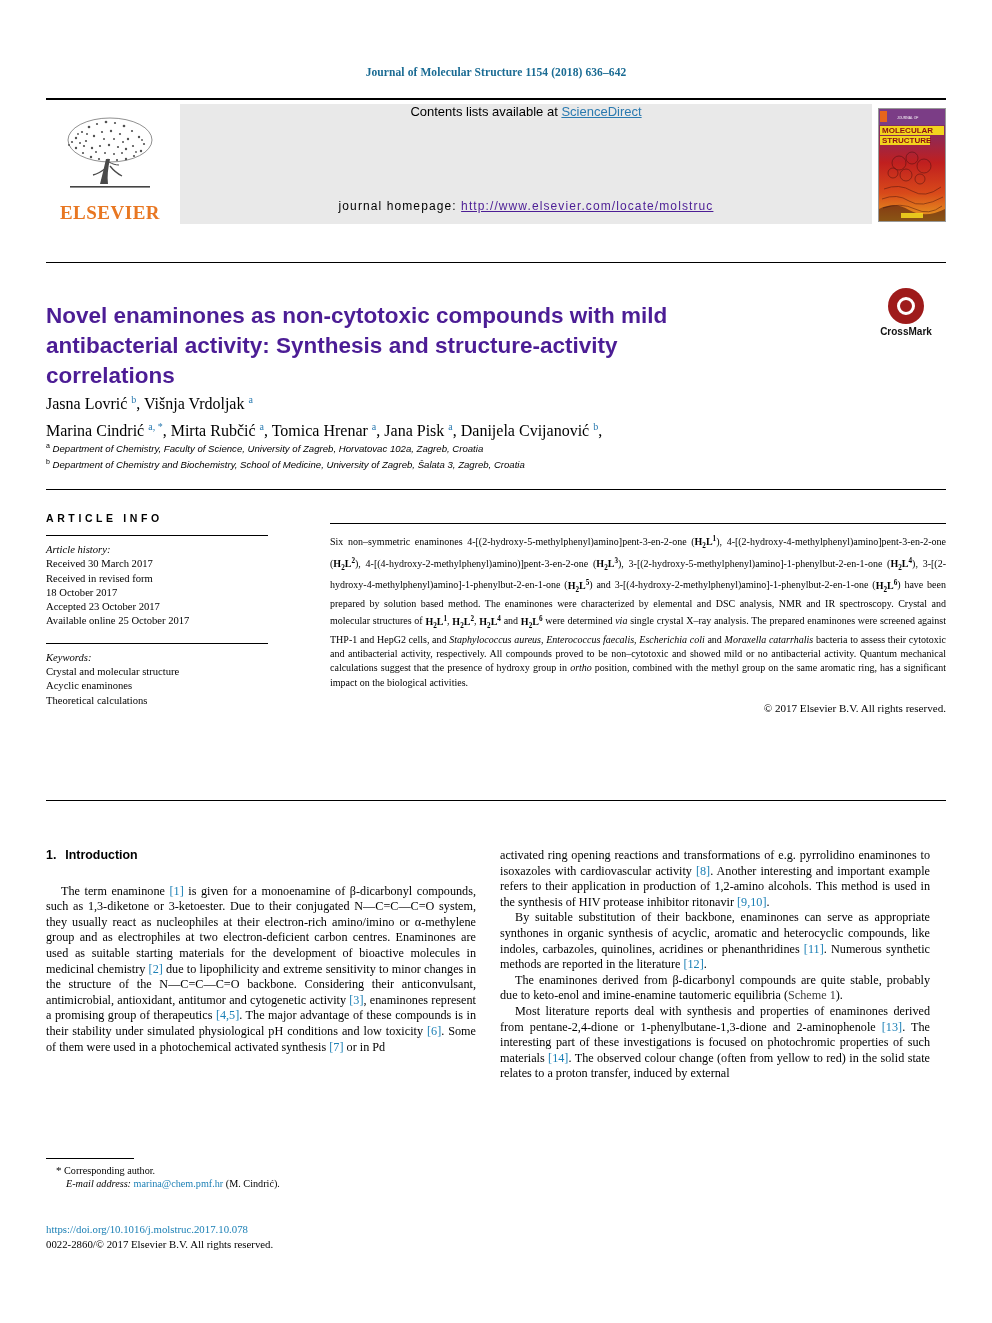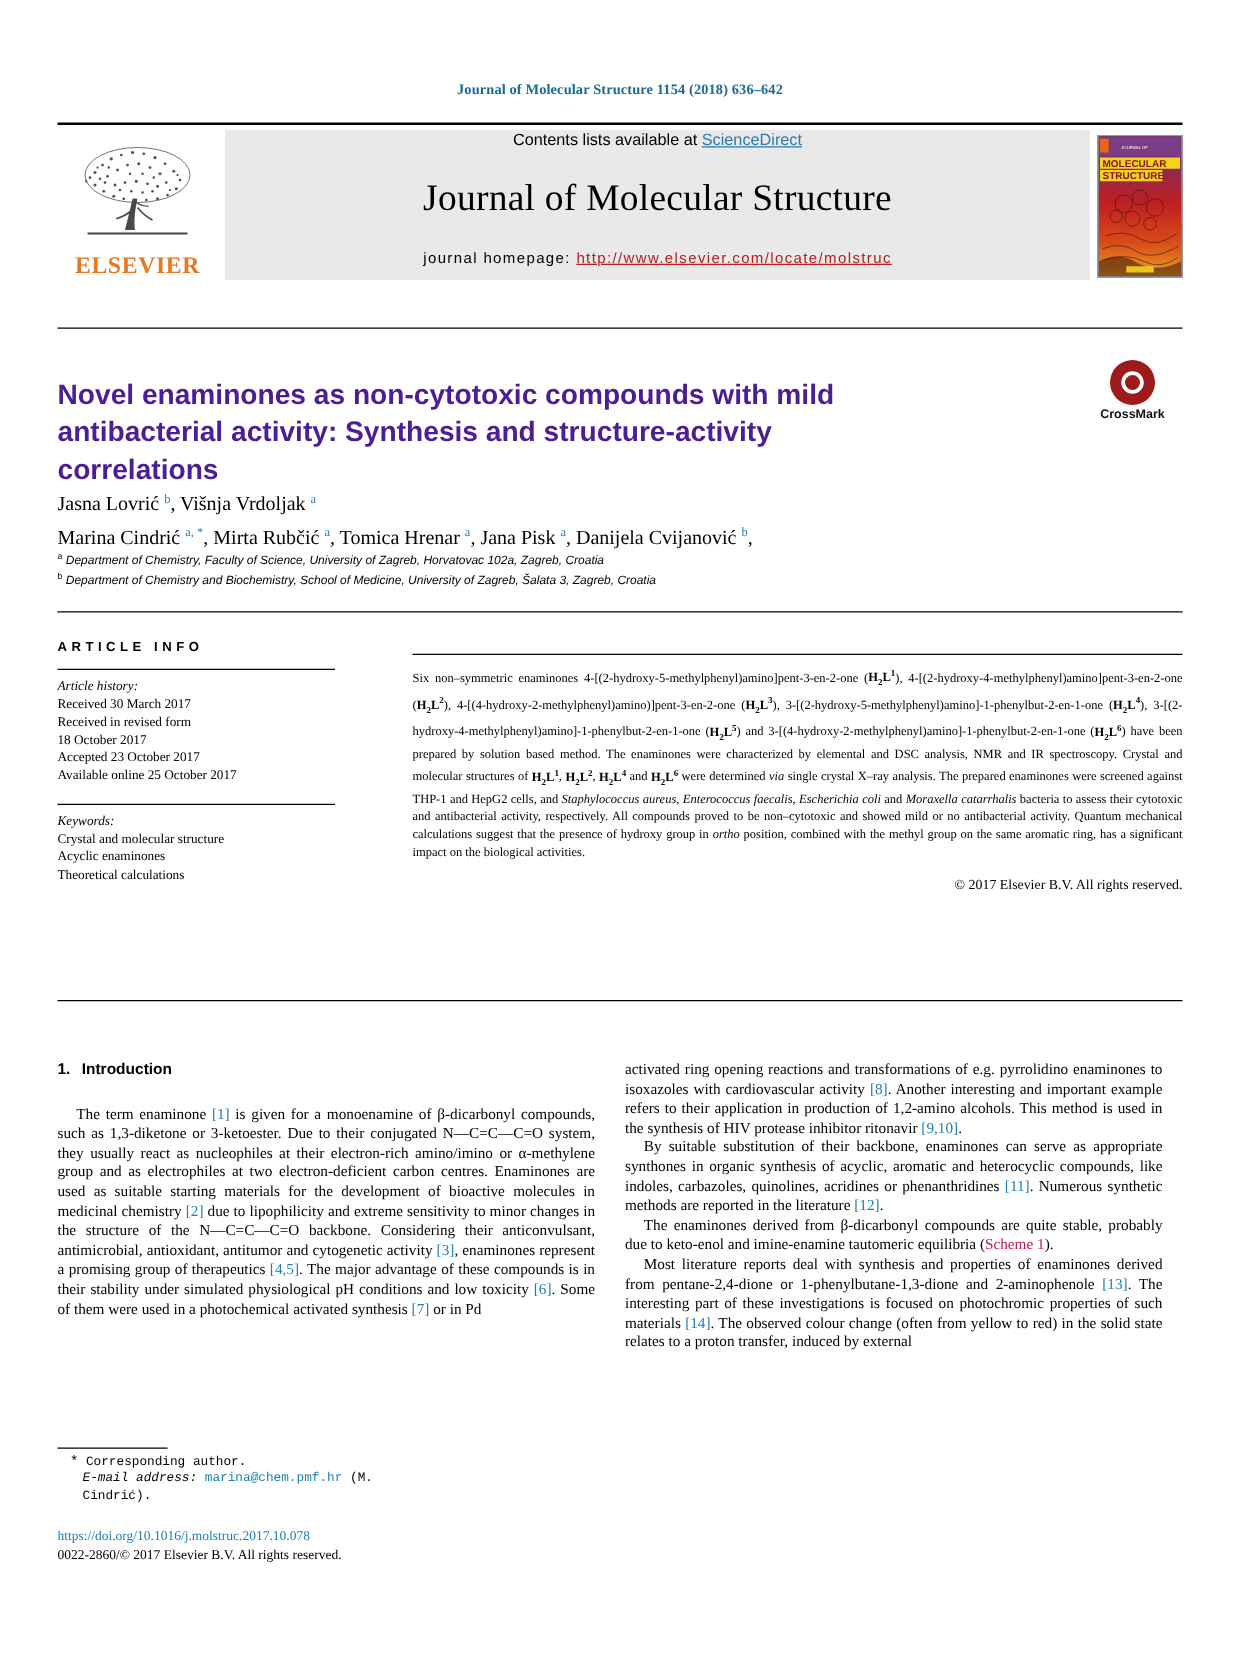--- a/index.html
+++ b/index.html
@@ -98,21 +98,21 @@
     color: #000;
     letter-spacing: 0.2px;
   }
   .homepage-line {
     font-family: "Liberation Sans", sans-serif;
     font-size: 12px;
     letter-spacing: 1.1px;
     color: #000;
   }
   .homepage-line .url {
-    color: #b91c1c;
+    color: #4c1d95;
   }
   .cover-thumb {
     flex: 0 0 66px;
     width: 66px;
     height: 112px;
     align-self: flex-start;
     margin-top: 4px;
     border: 1px solid #999;
     position: relative;
     overflow: hidden;
@@ -293,36 +293,36 @@
   .h1 .num { margin-right: 9px; }
   .col p {
     margin: 0;
     text-indent: 15px;
   }
   .col p.cont { text-indent: 0; }
   a.ref, .ref {
     color: #1a7fb5;
     text-decoration: none;
   }
-  .scheme-link { color: #be185d; text-decoration: none; }
+  .scheme-link { color: #404040; text-decoration: none; }
 
   
   .footnote {
     position: absolute;
     top: 1158px;
     left: 46px;
     width: 260px;
   }
   .footnote-rule {
     border-top: 1px solid #000;
     width: 88px;
     margin-bottom: 5px;
   }
   .footnote-body {
-    font-family: Liberation Mono, monospace;
+    font-family: Liberation Serif, serif;
     font-size: 10.2px;
     line-height: 13.4px;
   }
   .footnote-body .it { font-style: italic; }
   .footnote-body .star { font-size: 11px; }
   .footnote-indent { padding-left: 10px; }
   .email { color: #1a7fb5; text-decoration: none; }
 
   .bottom-block {
     position: absolute;
@@ -404,21 +404,20 @@
             <rect x="14" y="72" width="80" height="1.6" fill="#444"></rect>
           </g>
         </svg>
         <div class="elsevier-word">ELSEVIER</div>
       </div>
 
       <div class="masthead-center">
         <div class="contents-line">
           <span>Contents lists available at </span><a class="sd" href="#">ScienceDirect</a>
         </div>
-        <div class="journal-name">Journal of Molecular Structure</div>
         <div class="homepage-line">
           <span>journal homepage: </span><a class="url" href="#">http://www.elsevier.com/locate/molstruc</a>
         </div>
       </div>
 
       <div class="cover-thumb">
         <svg viewBox="0 0 66 112" width="66" height="112">
           <defs>
             <linearGradient id="cvg" x1="0" y1="0" x2="0" y2="1">
               <stop offset="0%" stop-color="#6b3a7a"></stop>

